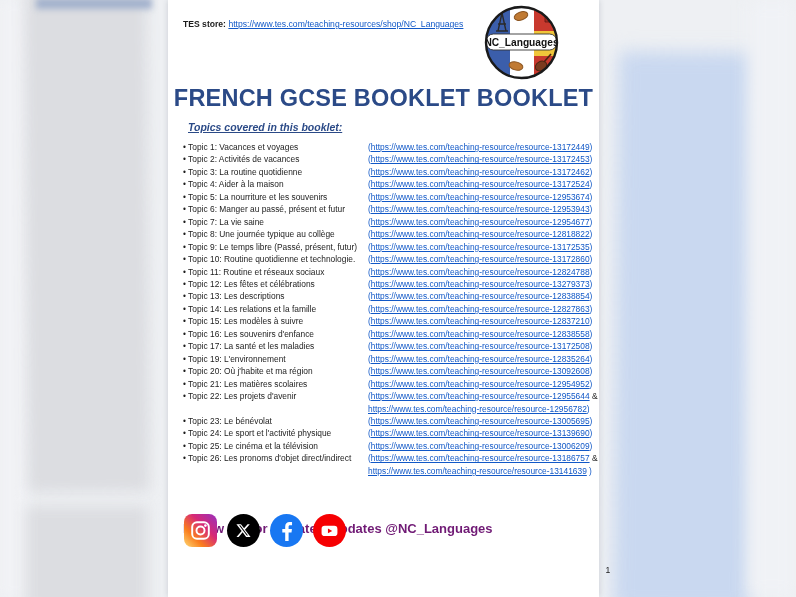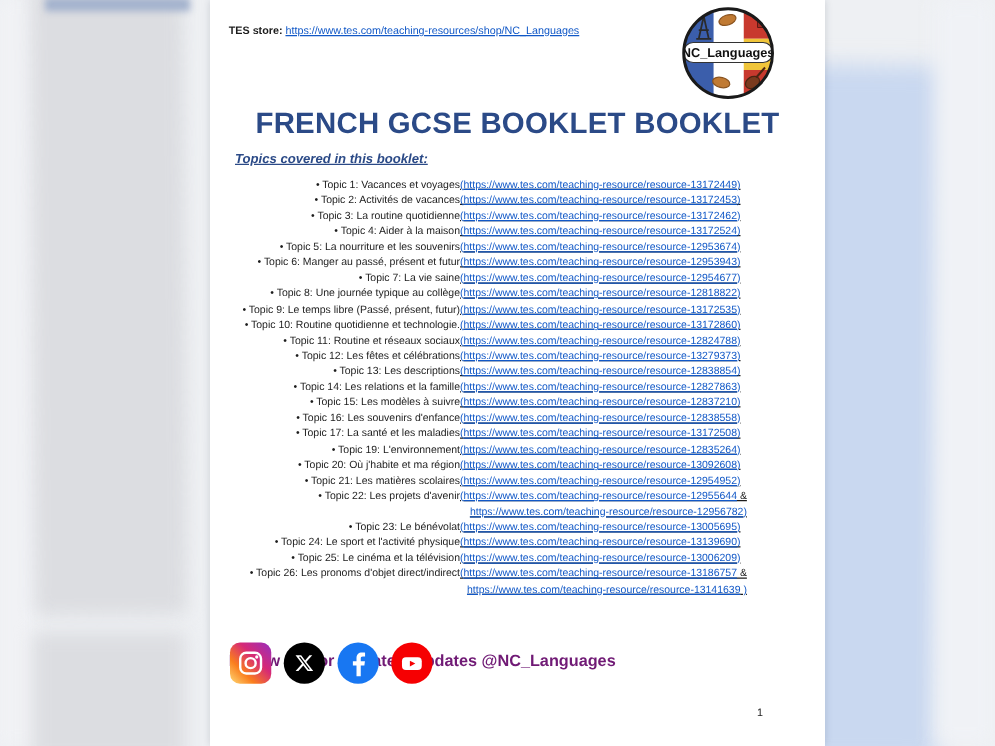--- a/index.html
+++ b/index.html
@@ -12,42 +12,42 @@
   .bg-shape{position:absolute;pointer-events:none;}
   .bg-left-top{left:26px;top:-12px;width:122px;height:504px;background:#dcddE1;filter:blur(7px);transform:rotate(-.4deg);}
   .bg-left-bottom{left:26px;top:506px;width:122px;height:104px;background:#dcdde1;filter:blur(7px);}
   .bg-left-fade{left:0;top:0;width:30px;height:597px;background:#f1f2f5;filter:blur(6px);}
   .bg-top-strip{left:36px;top:-2px;width:116px;height:11px;background:#a3b2cd;filter:blur(3px);}
   .bg-right-page{left:616px;top:52px;width:138px;height:560px;background:#c9d8f0;filter:blur(9px);transform:rotate(.6deg);}
   .bg-right-fade{left:748px;top:0;width:48px;height:597px;background:#f0f2f6;filter:blur(8px);}
 
   
   .page{
-    position:absolute;left:168px;top:0;width:492px;height:597px;
+    position:absolute;left:168px;top:0;width:431px;height:597px;
     background:#ffffff;box-shadow:0 0 6px rgba(40,50,70,.18);
   }
   .tes-line{position:absolute;left:15px;top:19px;font-size:8.6px;color:#1c1c1c;white-space:nowrap;}
   .tes-line b{font-weight:bold;}
   .tes-line a{color:#1158c7;text-decoration:underline;cursor:pointer;}
 
   .logo{position:absolute;right:39px;top:4px;width:77px;height:77px;}
 
   .doc-title{
     position:absolute;left:0;top:85px;width:100%;text-align:center;
     font-size:23.5px;font-weight:bold;color:#2b4a87;letter-spacing:.2px;white-space:nowrap;
   }
   .topics-heading{
     position:absolute;left:20px;top:121px;
     font-size:10.5px;font-weight:bold;font-style:italic;text-decoration:underline;color:#2b4a87;
   }
 
-  .topics-list{position:absolute;left:15px;top:141px;width:470px;text-align:right;}
+  .topics-list{position:absolute;left:15px;top:141px;width:470px;}
   .topic-row{display:flex;align-items:flex-start;font-size:8.4px;line-height:12.45px;}
   .topic-label{width:185px;flex:0 0 185px;color:#1c1c1c;white-space:nowrap;}
-  .topic-links{white-space:nowrap;color:#1c1c1c;text-decoration:underline;}
+  .topic-links{white-space:nowrap;color:#1c1c1c;}
   .topic-links a{color:#1158c7;text-decoration:underline;cursor:pointer;}
   .topic-links .paren{color:#1158c7;}
   .topic-links .amp{color:#1c1c1c;}
 
   .follow-line{position:absolute;left:15px;top:521px;font-size:13px;font-weight:bold;color:#701a75;white-space:nowrap;}
   .social-row{position:absolute;left:16px;top:514px;display:flex;gap:10px;}
   .social-btn{width:33px;height:33px;cursor:pointer;position:relative;}
   .ig{border-radius:8px;background:linear-gradient(45deg,#feda75 0%,#fa7e1e 30%,#d62976 62%,#962fbf 100%);display:flex;align-items:center;justify-content:center;}
   .circle-btn{border-radius:50%;display:flex;align-items:center;justify-content:center;}
   .x-btn{background:#000000;color:#fff;font-weight:bold;font-size:18px;}

